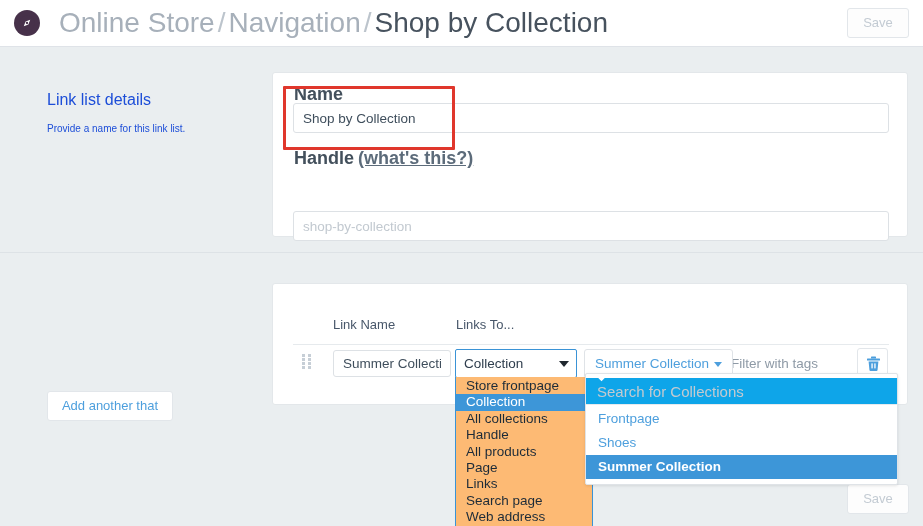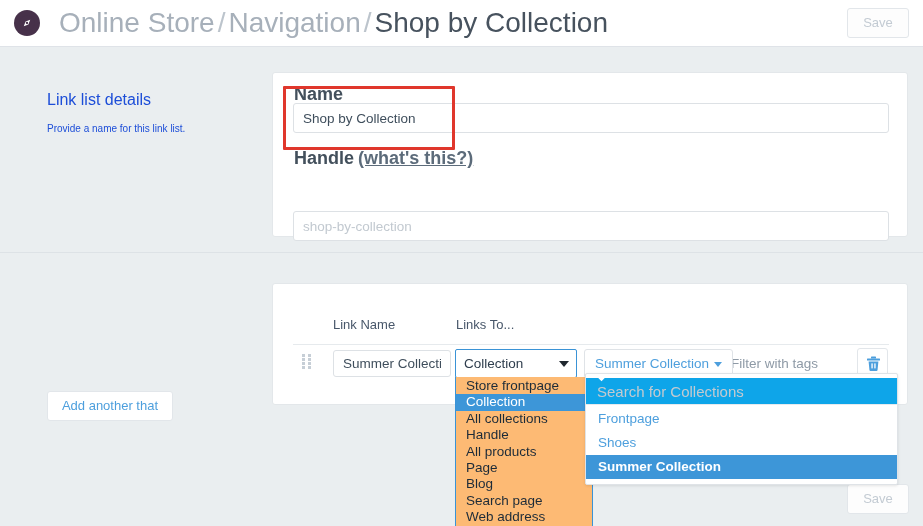--- a/index.html
+++ b/index.html
@@ -399,21 +399,21 @@
           <span class="sel-value">Collection</span>
           <span class="sel-arrow"></span>
         </div>
         <div class="select-popup" id="link-type-options">
             <div class="opt">Store frontpage</div>
             <div class="opt selected">Collection</div>
             <div class="opt">All collections</div>
             <div class="opt">Handle</div>
             <div class="opt">All products</div>
             <div class="opt">Page</div>
-            <div class="opt">Blog</div>
+            <div class="opt">Links</div>
             <div class="opt">Search page</div>
             <div class="opt">Web address</div>
           </div>
 
         <div class="picker-btn">
           <span>Summer Collection</span><span class="caret"></span>
         </div>
 
         <div id="filter-tags">Filter with tags</div>
 

